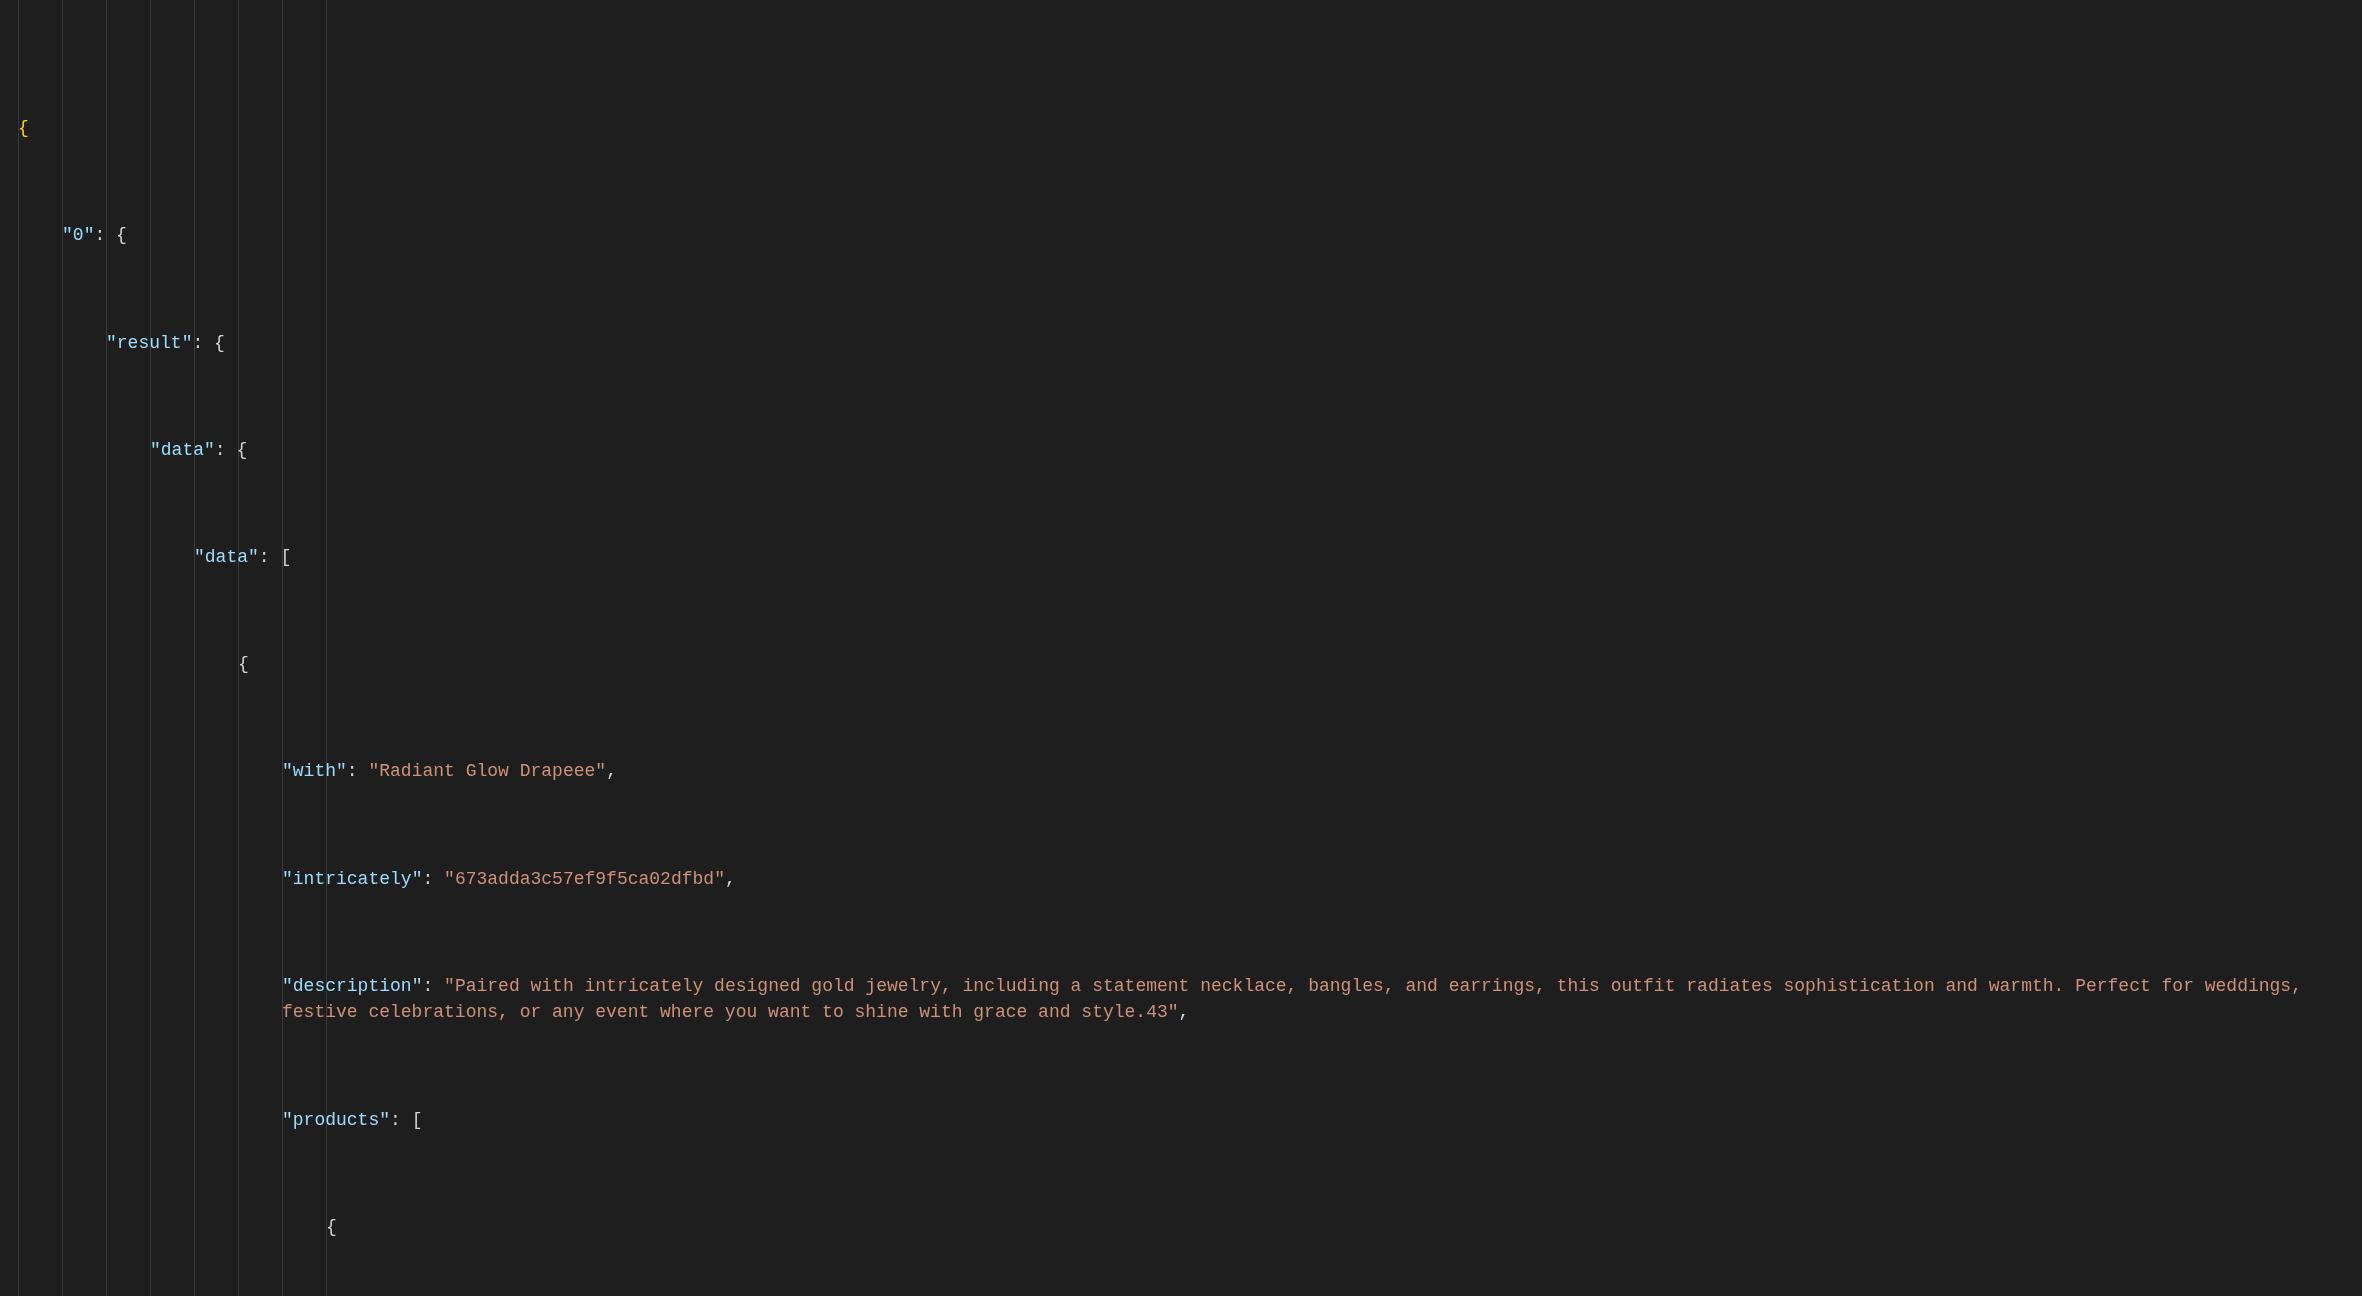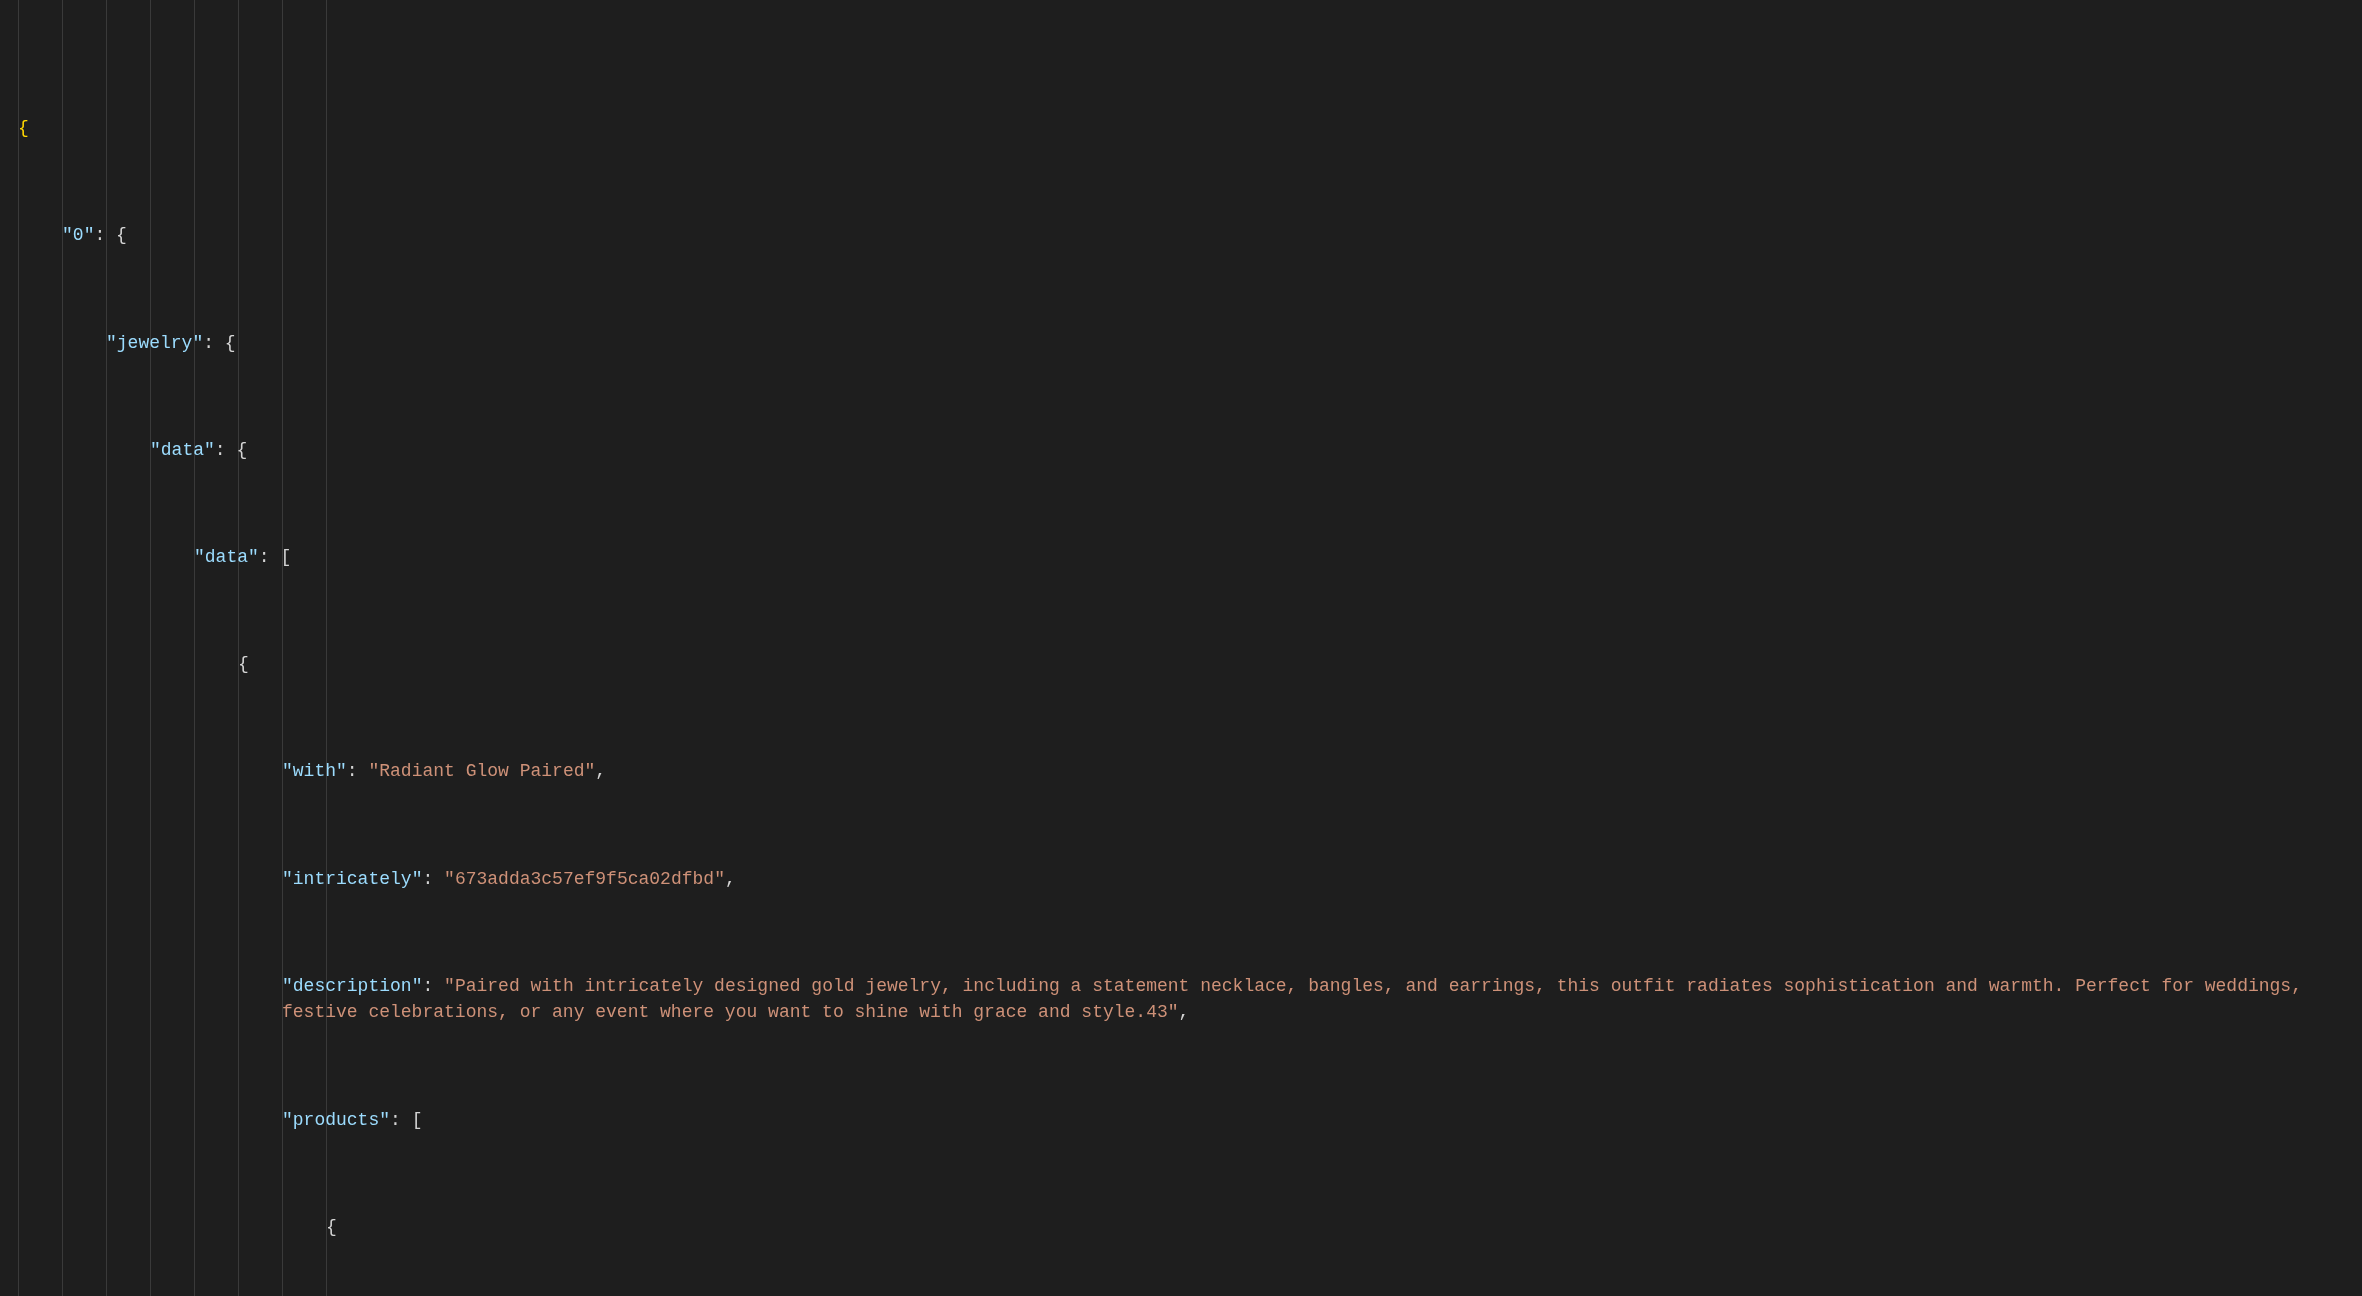--- a/index.html
+++ b/index.html
@@ -66,29 +66,29 @@
     <div class="guide" style="left:194px"></div>
     <div class="guide" style="left:238px"></div>
     <div class="guide" style="left:282px"></div>
     <div class="guide" style="left:326px"></div>
   </div>
 
   <div class="line ind-0"><span class="brace-yellow">{</span></div>
 
   <div class="line ind-1"><span class="key">"<span>0</span>"</span><span class="colon">: </span><span class="brace">{</span></div>
 
-  <div class="line ind-2"><span class="key">"<span>jewelry</span>"</span><span class="colon">: </span><span class="brace">{</span></div>
+  <div class="line ind-2"><span class="key">"<span>result</span>"</span><span class="colon">: </span><span class="brace">{</span></div>
 
   <div class="line ind-3"><span class="key">"<span>data</span>"</span><span class="colon">: </span><span class="brace">{</span></div>
 
   <div class="line ind-4"><span class="key">"<span>data</span>"</span><span class="colon">: </span><span class="brace">[</span></div>
 
   <div class="line ind-5"><span class="brace">{</span></div>
 
-  <div class="line ind-6"><span class="key">"<span>with</span>"</span><span class="colon">: </span><span class="string">"<span>Radiant Glow Paired</span>"</span><span class="punct">,</span></div>
+  <div class="line ind-6"><span class="key">"<span>with</span>"</span><span class="colon">: </span><span class="string">"<span>Radiant Glow Drapeee</span>"</span><span class="punct">,</span></div>
 
   <div class="line ind-6"><span class="key">"<span>intricately</span>"</span><span class="colon">: </span><span class="string">"<span>673adda3c57ef9f5ca02dfbd</span>"</span><span class="punct">,</span></div>
 
   <div class="ind-6 content" style="position:relative"><span class="key">"<span>description</span>"</span><span class="colon">: </span><span class="string">"<span>Paired with intricately designed gold jewelry, including a statement necklace, bangles, and earrings, this outfit radiates sophistication and warmth. Perfect for weddings, festive celebrations, or any event where you want to shine with grace and style.43</span>"</span><span class="punct">,</span></div>
 
   <div class="line ind-6"><span class="key">"<span>products</span>"</span><span class="colon">: </span><span class="brace">[</span></div>
 
   <div class="line ind-7"><span class="brace">{</span></div>
 
   

